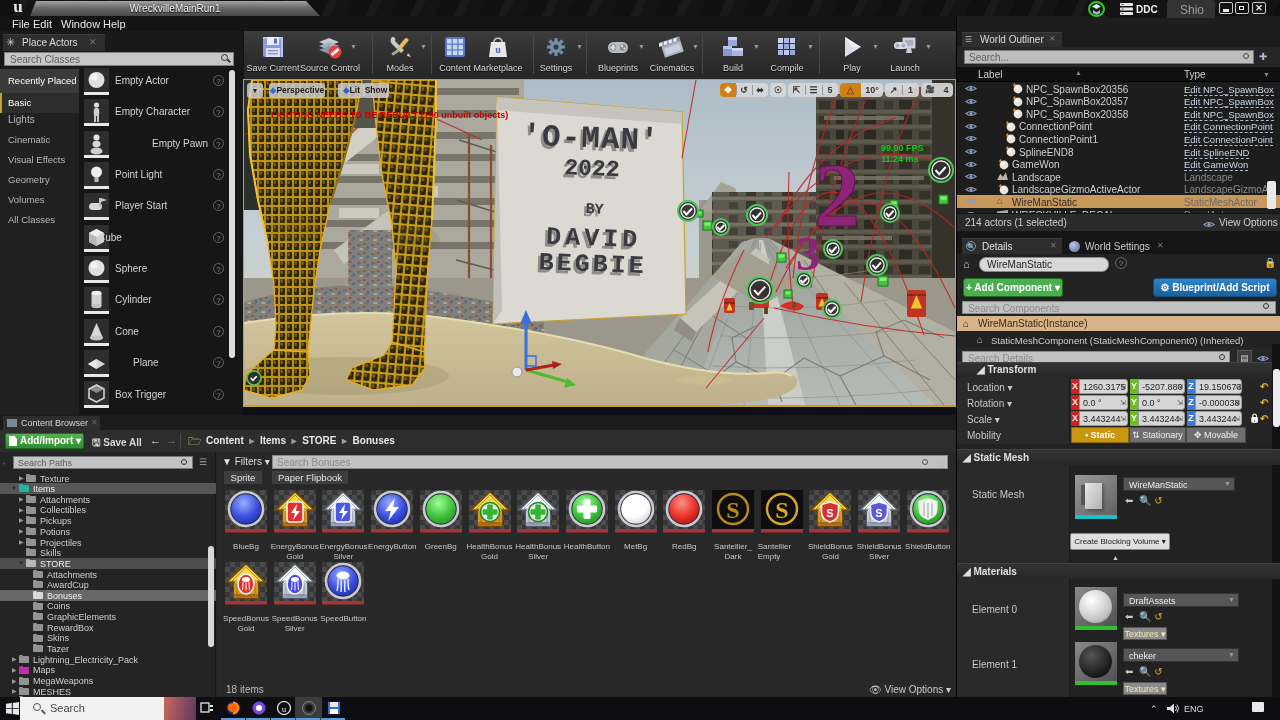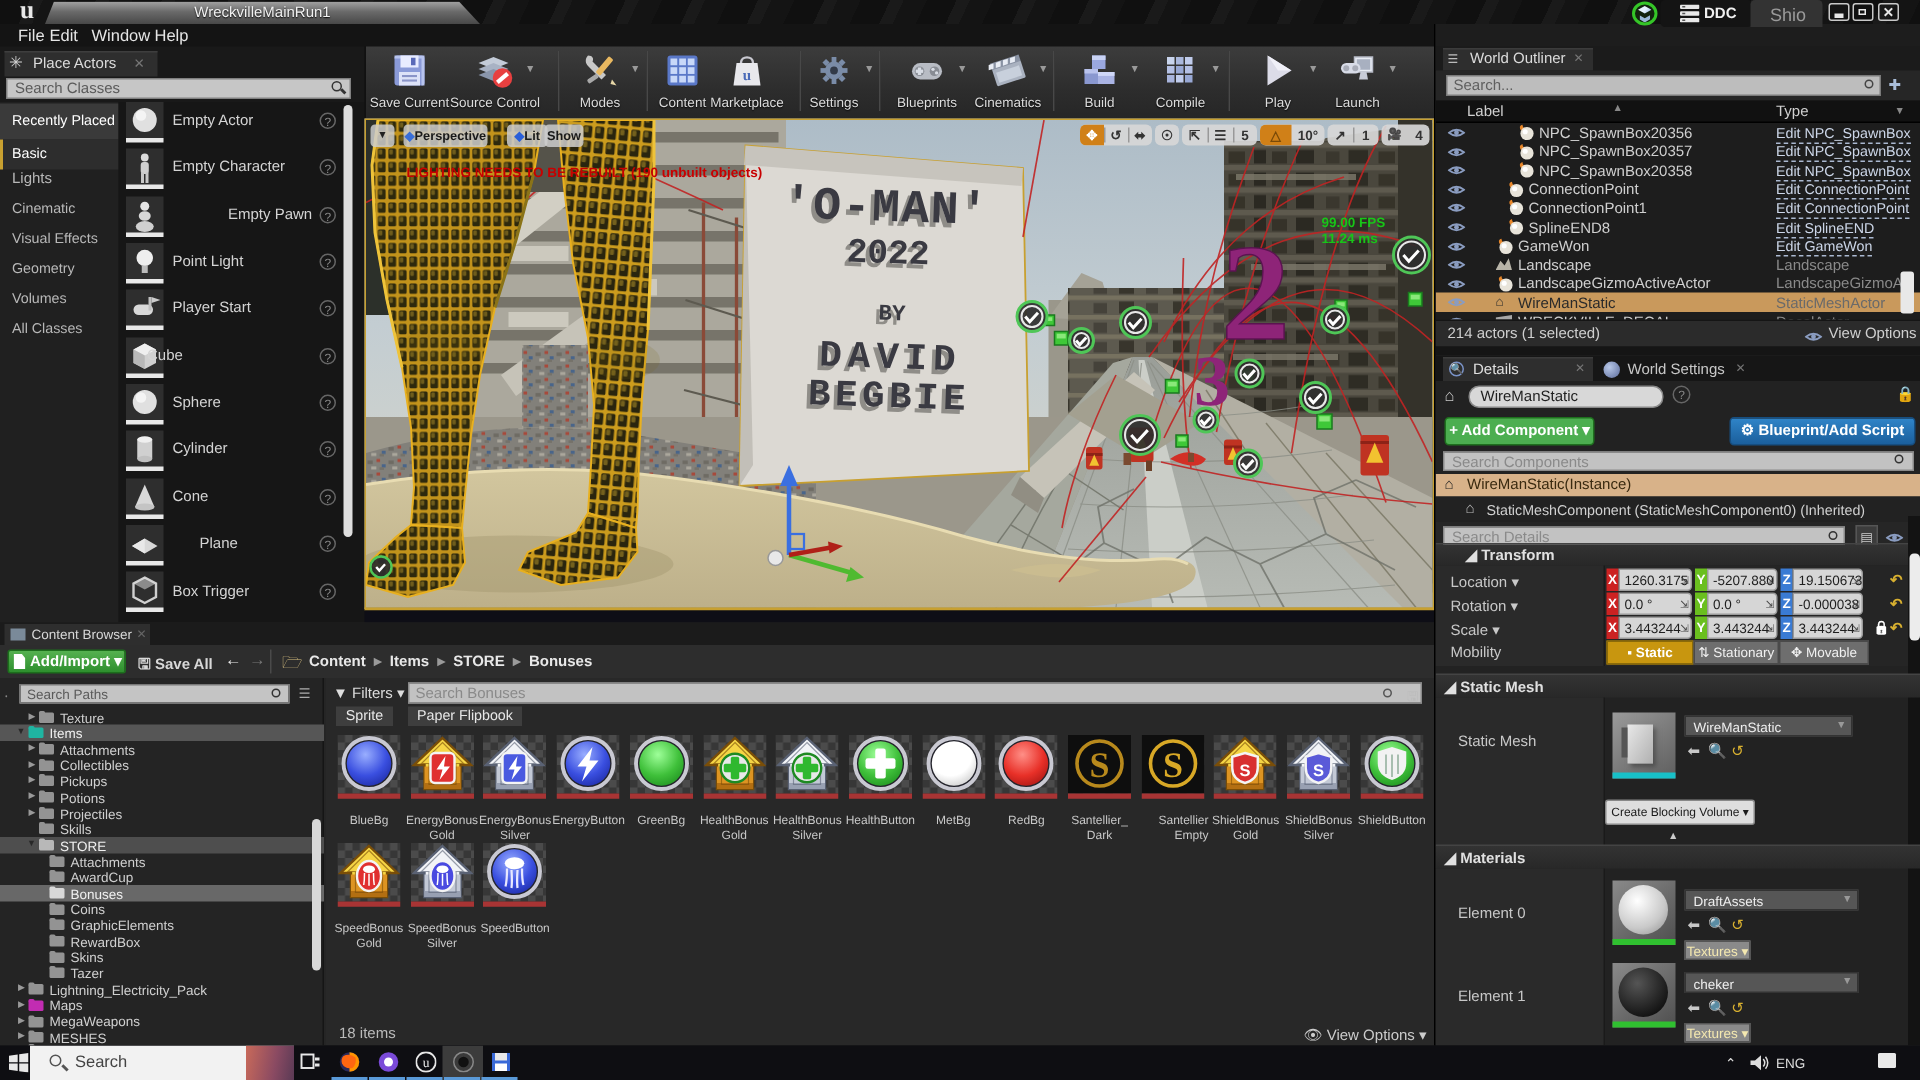--- a/index.html
+++ b/index.html
@@ -947,21 +947,21 @@
                 <rect width="5" height="5" fill="#373737"></rect>
                 <rect x="5" y="5" width="5" height="5" fill="#373737"></rect>
               </pattern>
             </defs>
             <rect width="42" height="39" fill="url(#chk)"></rect>
             <rect x="0" y="0" width="42" height="39" fill="#0e0e0e"></rect>
             <circle cx="21" cy="19" r="15" fill="none" stroke="#d8a826" stroke-width="2.4"></circle>
             <text x="21" y="28" font-size="24" fill="#d8a826" text-anchor="middle" font-weight="bold" font-family="Liberation Serif">S</text>
             <rect x="0" y="39" width="42" height="3.5" fill="#a83434"></rect>
           </svg></div>
-        <div class="abs" style="left:540.7px;top:90px;width:48px;color:#c8c8c8;font-size:8px;text-align:right;line-height:9.5px;">Santellier<br>Empty</div>
+        <div class="abs" style="left:540.7px;top:90px;width:48px;color:#c8c8c8;font-size:8px;text-align:left;line-height:9.5px;">Santellier<br>Empty</div>
         <div class="abs" style="left:592.4000000000001px;top:38px;width:42px;height:44px;"><svg width="42" height="44" viewBox="0 0 42 44">
             <defs>
               <pattern id="chk" width="10" height="10" patternUnits="userSpaceOnUse">
                 <rect width="10" height="10" fill="#4b4b4b"></rect>
                 <rect width="5" height="5" fill="#373737"></rect>
                 <rect x="5" y="5" width="5" height="5" fill="#373737"></rect>
               </pattern>
             </defs>
             <rect width="42" height="39" fill="url(#chk)"></rect>
             <path d="M21 2 L40 20 L33 20 L33 36 L9 36 L9 20 L2 20 Z" fill="#f6d545" stroke="#7a4e08" stroke-width="1.6"></path>

